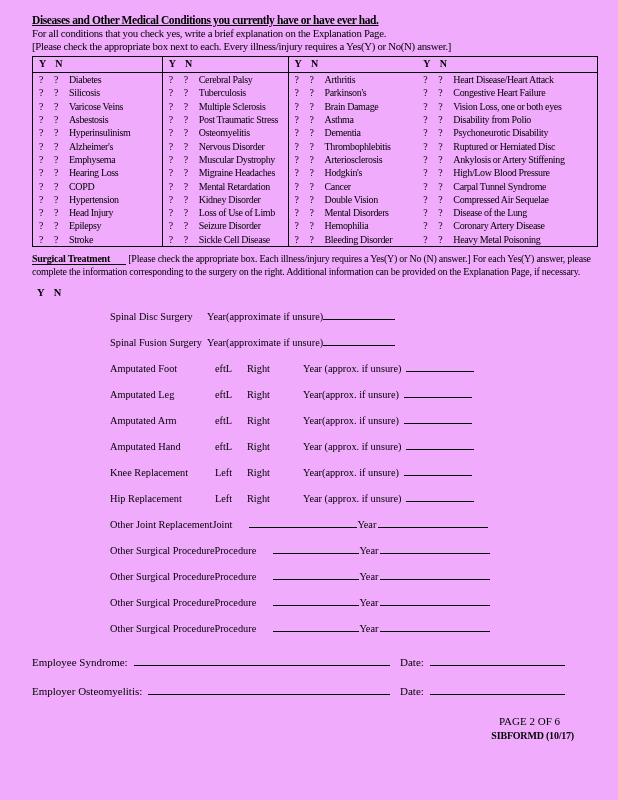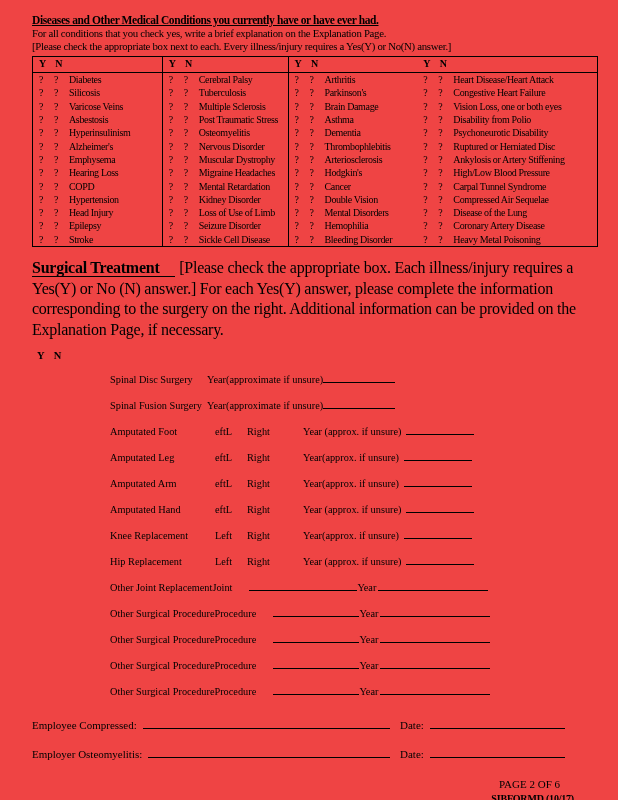--- a/index.html
+++ b/index.html
@@ -3,40 +3,40 @@
 <meta charset="utf-8">
 <style>
   * { margin:0; padding:0; box-sizing:border-box; }
   html,body { background:#ffffff; }
   body {
     width:618px; height:800px;
     color:#000;
     font-family:"Liberation Serif","DejaVu Serif",serif;
     overflow:hidden;
   }
-  .page { position:relative; width:618px; height:800px; padding:14px 22px 0 32px; background:#ef4444; }
+  .page { position:relative; width:618px; height:800px; padding:14px 22px 0 32px; background:#f0abfc; }
 
   
   .title { font-size:11.5px; font-weight:bold; text-decoration:underline; letter-spacing:-0.4px; white-space:nowrap; }
   .instr { font-size:10.8px; letter-spacing:-0.3px; margin-top:1px; white-space:nowrap; }
 
   
   .disease-table { display:flex; width:566px; border:1px solid #000; margin-top:4px; font-size:10px; }
   .dt-col { }
   .dt-col-0 { width:130px; border-right:1px solid #000; }
   .dt-col-1 { width:126px; border-right:1px solid #000; }
   .dt-col-2 { width:129px; }
   .dt-col-3 { width:180px; }
   .dt-head { font-weight:bold; border-bottom:1px solid #000; padding:1px 0 2px 6px; word-spacing:7px; height:16px; }
   .dt-row { display:flex; align-items:center; height:13.3px; padding-left:6px; white-space:nowrap; }
   .cb { display:inline-block; width:15px; }
   .dt-label { letter-spacing:-0.35px; }
 
   
-  .surg-para { font-size:16px; letter-spacing:-0.25px; margin-top:11px; line-height:1.3; width:566px; }
+  .surg-para { font-size:10px; letter-spacing:-0.25px; margin-top:5px; line-height:1.3; width:566px; }
   .surg-head { font-weight:bold; border-bottom:1px solid #000; padding-right:16px; }
   .yn-surg { font-weight:bold; font-size:10.5px; margin-top:9px; margin-left:5px; word-spacing:7px; }
   .s-rows { font-size:10.3px; }
   .s-row { display:flex; align-items:baseline; margin-top:13px; padding-left:78px; white-space:nowrap; height:13px; }
   .s-lab { display:inline-block; min-width:97px; }
   .s-left { display:inline-block; width:40px; padding-left:8px; }
   .s-right { display:inline-block; width:56px; }
   .s-yearlab { display:inline-block; }
   .uline { display:inline-block; border-bottom:1px solid #000; height:2px; align-self:baseline; }
   .u68 { width:68px; margin-left:5px; }
@@ -444,21 +444,21 @@
           </span>
           <span class="s-yearlab">Year</span>
           <span class="uline u110"></span>
         </div>
       </div>
   </div>
 
   <div class="sig-block">
     <div class="sig-row">
       <span class="sig-left">
-        <span>Employee Compressed:</span>
+        <span>Employee Syndrome:</span>
         <span class="uline"></span>
       </span>
       <span class="date-lab">Date:</span>
       <span class="uline u-date"></span>
     </div>
     <div class="sig-row">
       <span class="sig-left">
         <span>Employer Osteomyelitis:</span>
         <span class="uline"></span>
       </span>

